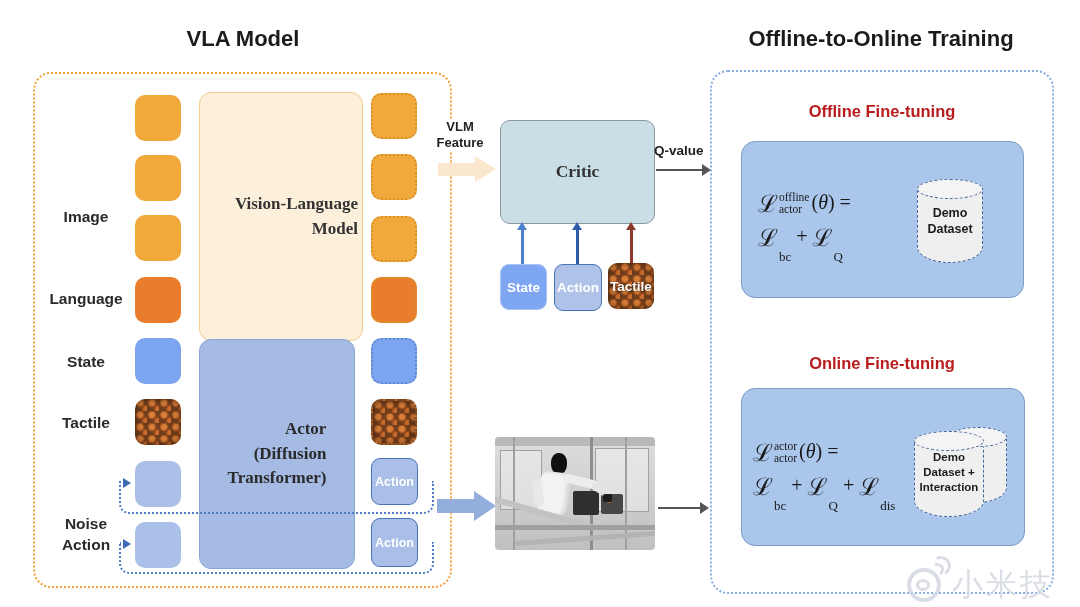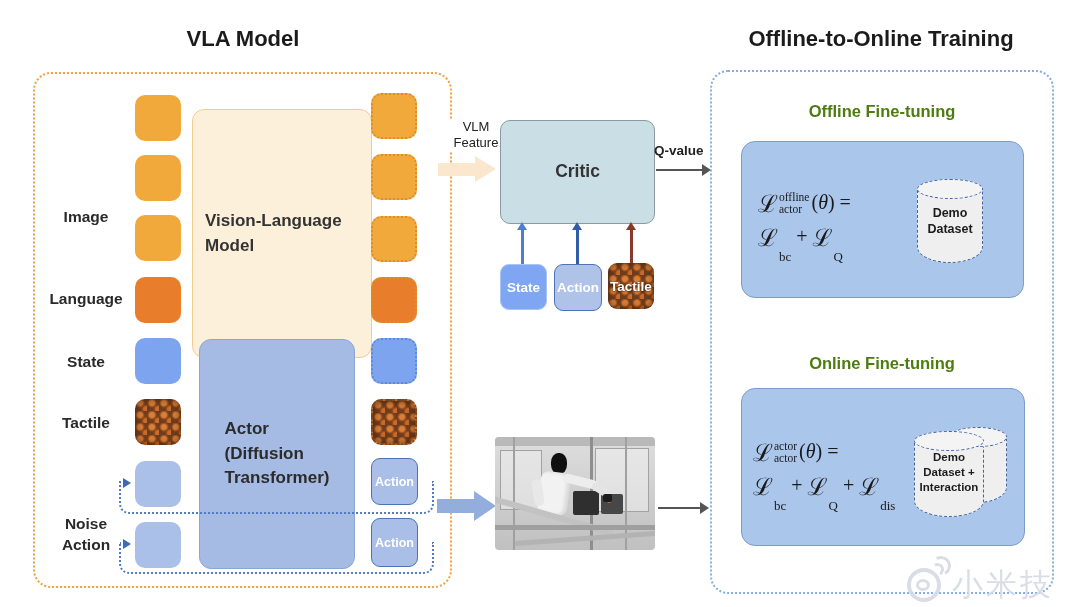--- a/index.html
+++ b/index.html
@@ -16,27 +16,27 @@
   .tok-noise{background:#ABC0E8;}
   .dot-orange{border:2px dotted #D98F2B;}
   .dot-blue{border:2px dotted #5D89D8;}
   .dot-brown{border:2px dotted #7a4a22;}
   .tactile{background-color:#6e3d1d;
     background-image:
       radial-gradient(circle at 5px 4px, #d8803a 2.4px, #a8561f 3.6px, rgba(110,61,29,0) 5px),
       radial-gradient(circle at 11px 10px, #c96b2c 2.4px, #94491c 3.6px, rgba(110,61,29,0) 5px);
     background-size:12px 12px;
     box-shadow:inset 0 0 8px rgba(50,25,8,.65);}
-  .bigbox{display:flex;align-items:center;justify-content:center;text-align:left;
-          font-weight:600;font-size:17px;color:#333;border-radius:12px;line-height:1.45;}
+  .bigbox{display:flex;align-items:center;justify-content:center;text-align:right;
+          font-weight:600;font-size:17px;color:#333;border-radius:12px;line-height:1.45;font-family:Liberation Serif, serif;}
   .whitelbl{color:#fff;font-weight:700;display:flex;align-items:center;justify-content:center;}
   .loop{border-left:2px dotted #4E7BC4;border-right:2px dotted #4E7BC4;border-bottom:2px dotted #4E7BC4;
         border-bottom-left-radius:10px;border-bottom-right-radius:10px;}
   .tri-right{width:0;height:0;}
-  .heading{font-size:16.5px;font-weight:700;text-align:center;color:#4d7c0f;}
+  .heading{font-size:16.5px;font-weight:700;text-align:center;color:#b91c1c;}
   .bluepanelbox{background:#AAC6EB;border:1.5px solid #7E9CC6;border-radius:14px;}
   .formula{font-family:"Liberation Serif","DejaVu Serif",serif;color:#1a1a1a;}
   .fline{height:34px;display:flex;align-items:center;}
   .mcal{font-size:24px;font-family:"DejaVu Serif",serif;}
   .ss{display:inline-flex;flex-direction:column;font-size:11.5px;line-height:1.05;
       transform:translateY(1px);margin:0 2px 0 1px;text-align:left;}
   .fsup{display:block;}
   .fsub{display:block;}
   .mrm{font-size:20px;}
   .mit{font-size:20px;font-style:italic;}
@@ -80,41 +80,41 @@
 
   <div class="abs tok tok-orange" style="left:135px;top:95px;width:46px;height:46px;"></div>
   <div class="abs tok tok-orange" style="left:135px;top:155px;width:46px;height:46px;"></div>
   <div class="abs tok tok-orange" style="left:135px;top:215px;width:46px;height:46px;"></div>
   <div class="abs tok tok-dkorange" style="left:135px;top:277px;width:46px;height:46px;"></div>
   <div class="abs tok tok-blue" style="left:135px;top:338px;width:46px;height:46px;"></div>
   <div class="abs tok tactile" style="left:135px;top:399px;width:46px;height:46px;"></div>
   <div class="abs tok tok-noise" style="left:135px;top:461px;width:46px;height:46px;"></div>
   <div class="abs tok tok-noise" style="left:135px;top:522px;width:46px;height:46px;"></div>
 
-  <div class="abs bigbox" style="left:192px;top:92px;width:154px;height:247px;background:#FCF0DA;border:1.5px solid #F3CD8F;padding:0 12px;margin-top:17px;">Vision-Language Model</div>
+  <div class="abs bigbox" style="left:199px;top:92px;width:154px;height:247px;background:#FCF0DA;border:1.5px solid #F3CD8F;padding:0 4px;">Vision-Language Model</div>
   <div class="abs bigbox pre" style="left:199px;top:339px;width:154px;height:228px;background:#A5BBE4;border:1.5px solid #8AA6D6;color:#2b2b2b;">Actor
 (Diffusion
 Transformer)</div>
 
   <div class="abs tok tok-orange dot-orange" style="left:371px;top:93px;width:42px;height:42px;"></div>
   <div class="abs tok tok-orange dot-orange" style="left:371px;top:154px;width:42px;height:42px;"></div>
   <div class="abs tok tok-orange dot-orange" style="left:371px;top:216px;width:42px;height:42px;"></div>
   <div class="abs tok tok-dkorange dot-orange" style="left:371px;top:277px;width:42px;height:42px;"></div>
   <div class="abs tok tok-blue dot-blue" style="left:371px;top:338px;width:42px;height:42px;"></div>
   <div class="abs tok tactile dot-brown" style="left:371px;top:399px;width:42px;height:42px;"></div>
 
   <div class="abs loop" style="left:119px;top:481px;width:311px;height:31px;"></div>
   <div class="abs tri-right" style="left:123px;top:478px;border-top:5px solid transparent;border-bottom:5px solid transparent;border-left:8px solid #3E6BB4;"></div>
   <div class="abs loop" style="left:119px;top:542px;width:311px;height:30px;"></div>
   <div class="abs tri-right" style="left:123px;top:539px;border-top:5px solid transparent;border-bottom:5px solid transparent;border-left:8px solid #3E6BB4;"></div>
 
   <div class="abs whitelbl" style="left:371px;top:458px;width:45px;height:45px;background:#A9BFE7;border:1.5px solid #4A73B8;border-radius:9px;font-size:12.5px;">Action</div>
   <div class="abs whitelbl" style="left:371px;top:518px;width:45px;height:47px;background:#A9BFE7;border:1.5px solid #4A73B8;border-radius:9px;font-size:12.5px;">Action</div>
 
-  <div class="abs pre" style="left:446px;top:119px;width:60px;text-align:center;font-size:13px;font-weight:400;background:#fff;line-height:1.25;">VLM
+  <div class="abs pre" style="left:430px;top:119px;width:60px;text-align:center;font-size:13px;font-weight:700;background:#fff;line-height:1.25;">VLM
 Feature</div>
   <div class="abs" style="left:438px;top:163px;width:37px;height:13px;background:#FAE7CD;"></div>
   <div class="abs tri-right" style="left:475px;top:156px;border-top:13px solid transparent;border-bottom:13px solid transparent;border-left:21px solid #FAE7CD;"></div>
 
   <div class="abs bigbox" style="left:500px;top:120px;width:153px;height:102px;background:#C9DFE5;border:1.5px solid #8A9AA0;border-radius:10px;font-size:17.5px;">Critic</div>
 
   <div class="abs" style="left:654px;top:143px;width:62px;font-size:13.5px;font-weight:700;">Q-value</div>
   <div class="abs gray-line" style="left:656px;top:169px;width:48px;"></div>
   <div class="abs tri-right" style="left:702px;top:164px;border-top:6px solid transparent;border-bottom:6px solid transparent;border-left:9px solid #555;"></div>
 

